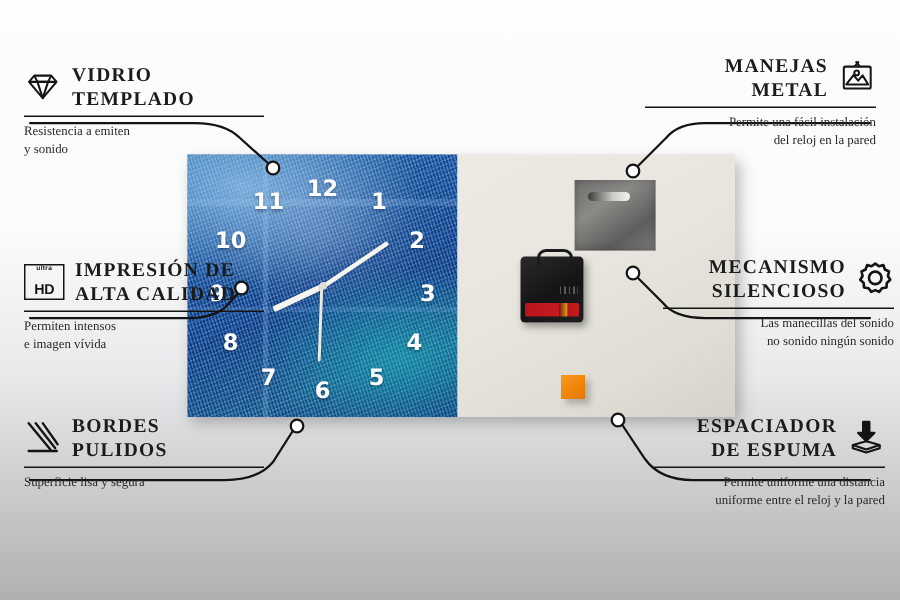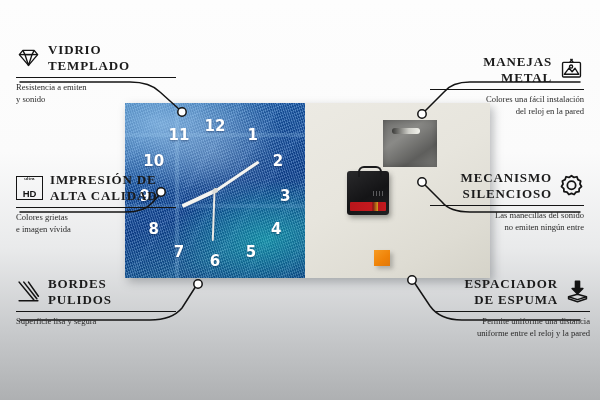--- a/index.html
+++ b/index.html
@@ -88,22 +88,22 @@
   .left .cal-head{justify-content:flex-start;}
   .left .cal-title{text-align:left;}
   .left .cal-desc{text-align:left;}
   .right .cal-head{justify-content:flex-end;}
   .right .cal-title{text-align:right;}
   .right .cal-desc{text-align:right;}
 
   #callout-vidrio{left:16px;top:42px;width:160px;}
   #callout-impresion{left:16px;top:172px;width:160px;}
   #callout-bordes{left:16px;top:276px;width:160px;}
-  #callout-manejas{left:430px;top:54px;width:154px;}
-  #callout-mecanismo{left:430px;top:170px;width:154px;}
+  #callout-manejas{left:430px;top:36px;width:154px;}
+  #callout-mecanismo{left:442px;top:170px;width:154px;}
   #callout-espaciador{left:436px;top:276px;width:154px;}
 
   .hd-box{width:25px;height:22px;border:1.6px solid #141414;display:flex;flex-direction:column;
     align-items:center;justify-content:space-between;line-height:1;}
   .hd-ultra{font-family:"Liberation Sans", sans-serif;font-size:4.4px;font-weight:bold;color:#141414;letter-spacing:.2px;}
   .hd-hd{font-family:"Liberation Sans", sans-serif;font-size:9.5px;font-weight:bold;color:#141414;letter-spacing:-.2px;}
 </style>
 </head>
 <body>
 
@@ -191,21 +191,21 @@
         <span class="hd-ultra">ultra</span>
         <span class="hd-hd">HD</span>
       </div>
       <div class="cal-title">
         <div>IMPRESIÓN DE</div>
         <div>ALTA CALIDAD</div>
       </div>
     </div>
     <div class="rule"></div>
     <div class="cal-desc">
-      <div>Colores grietas</div>
+      <div>Permiten intensos</div>
       <div>e imagen vívida</div>
     </div>
   </div>
 
   <div class="callout left" id="callout-bordes">
     <div class="cal-head">
       <svg class="ico" viewBox="0 0 24 24">
         <g stroke="#141414" stroke-width="1.5" stroke-linecap="round">
           <path d="M3 3 L17 20"></path>
             <path d="M7.5 3 L20 19"></path>
@@ -235,42 +235,42 @@
           <path d="M11 1.8 L13.6 5"></path>
             <path d="M13 1.8 L10.4 5"></path>
           <rect x="3.4" y="5.2" width="17.2" height="14" rx="1"></rect>
           <path d="M5 16.6 L9.6 10.6 L12.6 14.2 L15.4 10.8 L19 16.6 Z"></path>
           <circle cx="11.6" cy="9.2" r="1.5"></circle>
         </g>
       </svg>
     </div>
     <div class="rule"></div>
     <div class="cal-desc">
-      <div>Colores una fácil instalación</div>
+      <div>Permite una fácil instalación</div>
       <div>del reloj en la pared</div>
     </div>
   </div>
 
   <div class="callout right" id="callout-mecanismo">
     <div class="cal-head">
       <div class="cal-title">
         <div>MECANISMO</div>
         <div>SILENCIOSO</div>
       </div>
       <svg class="ico" viewBox="0 0 24 24">
         <g fill="none" stroke="#141414" stroke-width="1.7" stroke-linejoin="round">
           <path d="M12 2.6 L14.4 4.3 L17.2 3.6 L18.2 6.4 L20.8 7.7 L20.1 10.6 L21.6 13 L19.4 15 L19.2 17.9 L16.3 18.4 L14.5 20.7 L12 19.6 L9.5 20.7 L7.7 18.4 L4.8 17.9 L4.6 15 L2.4 13 L3.9 10.6 L3.2 7.7 L5.8 6.4 L6.8 3.6 L9.6 4.3 Z"></path>
           <circle cx="12" cy="11.8" r="4"></circle>
         </g>
       </svg>
     </div>
     <div class="rule"></div>
     <div class="cal-desc">
       <div>Las manecillas del sonido</div>
-      <div>no emiten ningún entre</div>
+      <div>no sonido ningún sonido</div>
     </div>
   </div>
 
   <div class="callout right" id="callout-espaciador">
     <div class="cal-head">
       <div class="cal-title">
         <div>ESPACIADOR</div>
         <div>DE ESPUMA</div>
       </div>
       <svg class="ico" viewBox="0 0 24 24">

